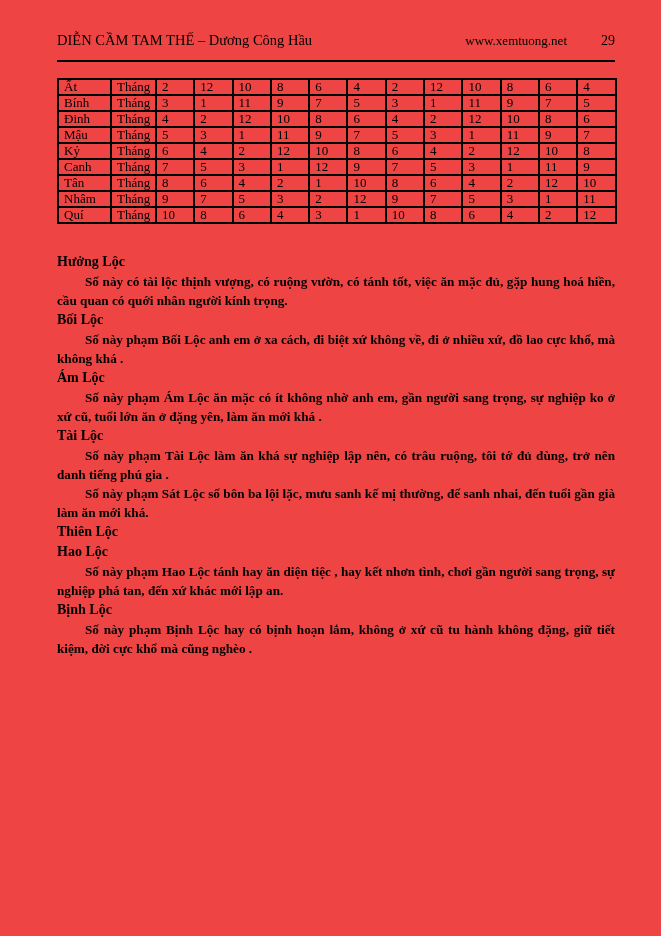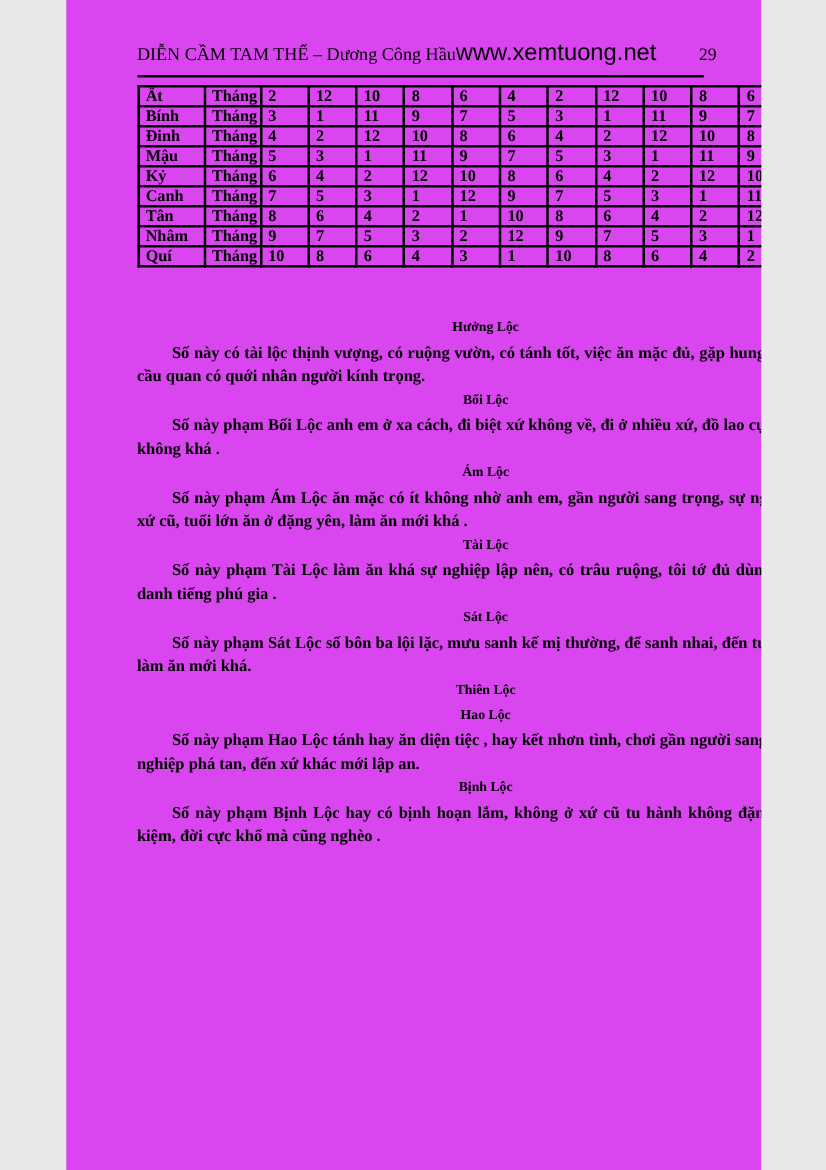--- a/index.html
+++ b/index.html
@@ -1,54 +1,53 @@
 <!DOCTYPE html>
 <html><head>
 <meta charset="utf-8">
 <style>
   html,body { margin:0; padding:0; background:#e8e8e8; }
   .page {
     position:relative;
-    width:556px; height:936px;
+    width:661px; height:936px;
     margin:0 auto;
-    background:#d946ef;
+    background:#ef4444;
     font-family:"Liberation Serif", serif;
     color:#000;
     overflow:hidden;
   }
   
   .header {
     position:absolute; left:57px; right:46px; top:32px;
     display:flex; align-items:baseline;
   }
   .header .title {
     flex:1;
     font-size:14.5px;
     white-space:nowrap;
   }
   .header .site {
-    font-family:Liberation Sans, sans-serif;
-    font-size:19px;
+    font-family:Liberation Serif, serif;
+    font-size:13px;
   }
   .header .pagenum {
     font-size:14px;
     margin-left:34px;
   }
   .header-rule {
     position:absolute; left:57px; right:46px; top:60px;
     border-top:2px solid #000;
   }
   
   table.stem-table {
-    position:absolute; left:57px; top:68px;
+    position:absolute; left:57px; top:78px;
     width:558px;
     border-collapse:collapse;
     table-layout:fixed;
     font-size:13px;
-    font-weight:bold;
   }
   table.stem-table td {
     border:2px solid #000;
     height:14px;
     line-height:14px;
     padding:0 0 0 5px;
     white-space:nowrap;
     overflow:hidden;
     text-align:left;
     vertical-align:middle;
@@ -57,23 +56,23 @@
   col.c-month { width:45px; }
   col.c-num   { width:38.3px; }
   
   .sections {
     position:absolute; left:57px; top:252px; width:558px;
     font-size:13.2px;
     line-height:19px;
   }
   .sections h3 {
     margin:0;
-    font-size:11px;
+    font-size:14px;
     font-weight:bold;
-    text-align:center;
+    text-align:left;
     line-height:20px;
   }
   .sections p {
     margin:0;
     text-indent:28px;
     text-align:justify;
     font-weight:bold;
   }
 </style>
 </head>
@@ -264,21 +263,20 @@
       </section>
       <section>
         <h3>Ám Lộc</h3>
         <p>Số này phạm Ám Lộc ăn mặc có ít không nhờ anh em, gần người sang trọng, sự nghiệp ko ở xứ cũ, tuổi lớn ăn ở đặng yên, làm ăn mới khá .</p>
       </section>
       <section>
         <h3>Tài Lộc</h3>
         <p>Số này phạm Tài Lộc làm ăn khá sự nghiệp lập nên, có trâu ruộng, tôi tớ đủ dùng, trở nên danh tiếng phú gia .</p>
       </section>
       <section>
-        <h3>Sát Lộc</h3>
         <p>Số này phạm Sát Lộc số bôn ba lội lặc, mưu sanh kế mị thường, để sanh nhai, đến tuổi gần già làm ăn mới khá.</p>
       </section>
       <section>
         <h3>Thiên Lộc</h3>
       </section>
       <section>
         <h3>Hao Lộc</h3>
         <p>Số này phạm Hao Lộc tánh hay ăn diện tiệc , hay kết nhơn tình, chơi gần người sang trọng, sự nghiệp phá tan, đến xứ khác mới lập an.</p>
       </section>
       <section>

